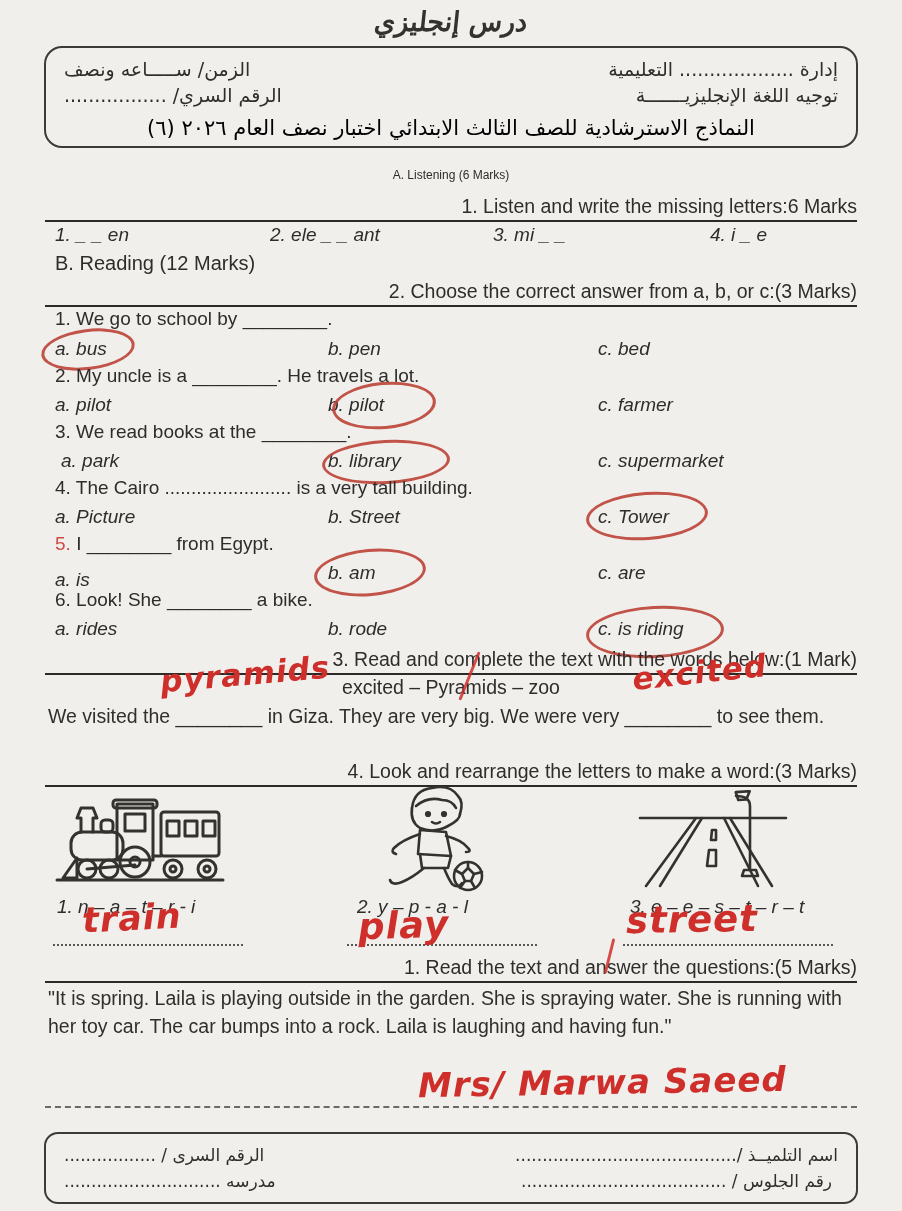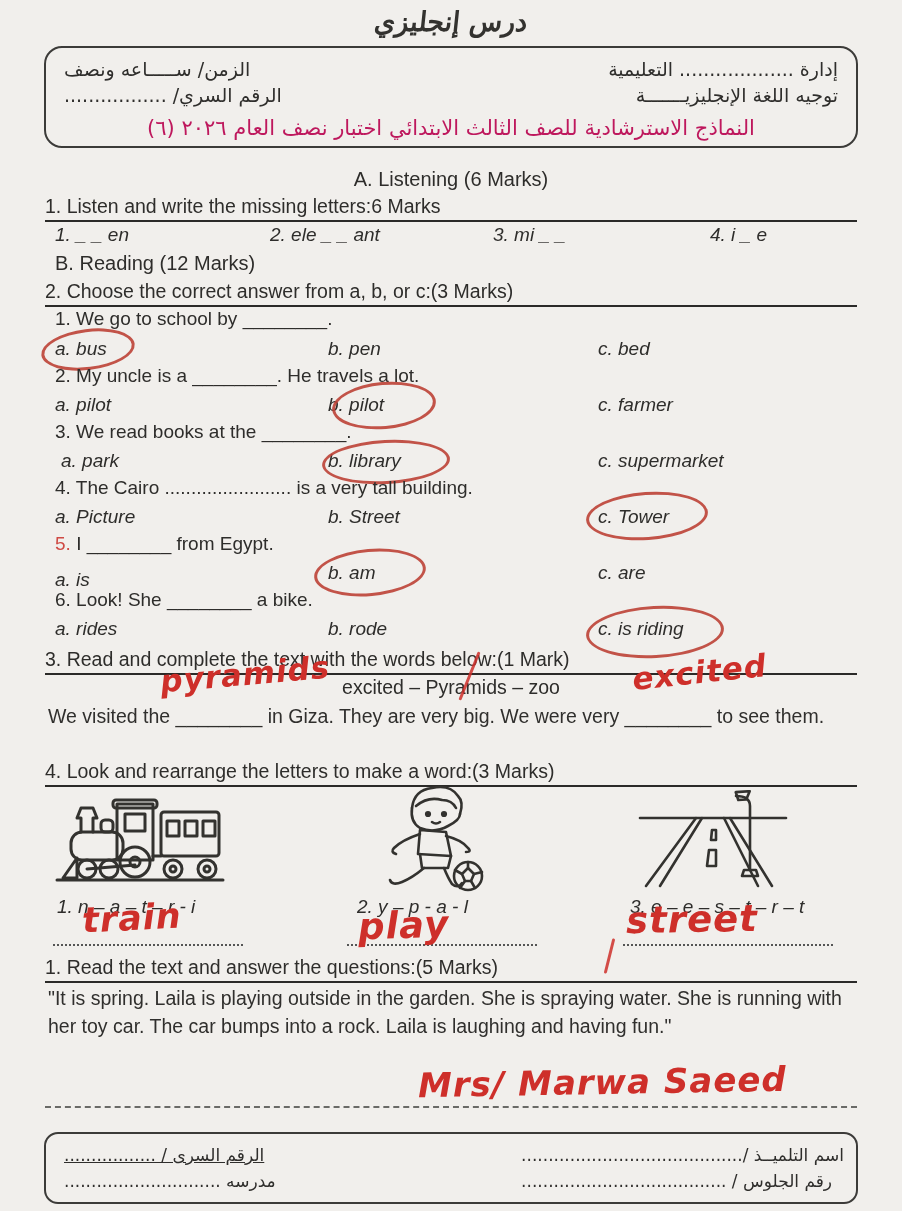--- a/index.html
+++ b/index.html
@@ -10,24 +10,24 @@
     background:#f1efec; color:#2e2d2b; overflow:hidden;
   }
   .abs { position:absolute; }
   .ar { font-family:"DejaVu Sans",sans-serif; direction:rtl; }
   .box { border:2px solid #3c3b39; border-radius:18px; background:transparent; }
 
   .logo { width:100%; text-align:center; font-family:"DejaVu Serif",serif;
           font-weight:bold; font-size:27px; color:#33322f; transform:skewX(-6deg); }
 
   .hdr-line { font-size:19px; line-height:26px; color:#2f2e2c; }
-  .hdr-title { font-size:21px; text-align:center; color:#be185d; }
-
-  .sec-center { width:812px; text-align:center; font-size:20px; }
-  .rule-row { width:812px; display:flex; justify-content:flex-start;
+  .hdr-title { font-size:21px; text-align:center; color:#000000; }
+
+  .sec-center { width:812px; text-align:center; font-size:12px; }
+  .rule-row { width:812px; display:flex; justify-content:flex-end;
               border-bottom:2px solid #2b2a28; padding-bottom:2px; font-size:19.5px; }
   .rule-row .t { font-weight:normal; }
   .row { width:812px; height:28px; position:absolute; }
   .cell { position:absolute; font-size:19px; white-space:nowrap;font-style:italic; }
   .stem { font-size:19px; white-space:nowrap; }
   .red-num { color:#cf4a44; }
 
   .circle { position:absolute; border:3px solid #bc4136; border-radius:50%;
             opacity:.9; pointer-events:none; }
 
@@ -238,23 +238,23 @@
     <span class="t">1. Read the text and answer the questions:</span>
     <span>(5 Marks)</span>
   </div>
   <div class="penmark" style="left:608px; top:938px; width:3px; height:36px; transform:rotate(14deg);"></div>
   <div class="abs passage" style="left:48px; top:984px;">"It is spring. Laila is playing outside in the garden. She is spraying water. She is running with her toy car. The car bumps into a rock. Laila is laughing and having fun."</div>
 
   <div class="hand" style="left:418px; top:1062px; font-size:34px; transform:rotate(-1deg);">Mrs/ Marwa Saeed</div>
   <div class="abs dashline" style="left:45px; top:1106px; width:812px;"></div>
 
   <div class="abs box" style="left:44px; top:1132px; width:814px; height:72px; border-radius:14px;">
-    <div class="abs ar" style="right:12px; top:8px; text-align:left;">
+    <div class="abs ar" style="right:18px; top:8px; text-align:center;">
       <div class="hdr-line" style="font-size:17px;">اسم التلميــذ /.........................................</div>
       <div class="hdr-line" style="font-size:17px;">رقم الجلوس / ......................................</div>
     </div>
     <div class="abs ar" style="left:18px; top:8px; text-align:left;">
-      <div class="hdr-line" style="font-size:17px;text-decoration:underline;">الرقم السرى / .................</div>
+      <div class="hdr-line" style="font-size:17px;">الرقم السرى / .................</div>
       <div class="hdr-line" style="font-size:17px;">مدرسه .............................</div>
     </div>
   </div>
 
 </div>
 
 </body></html>

